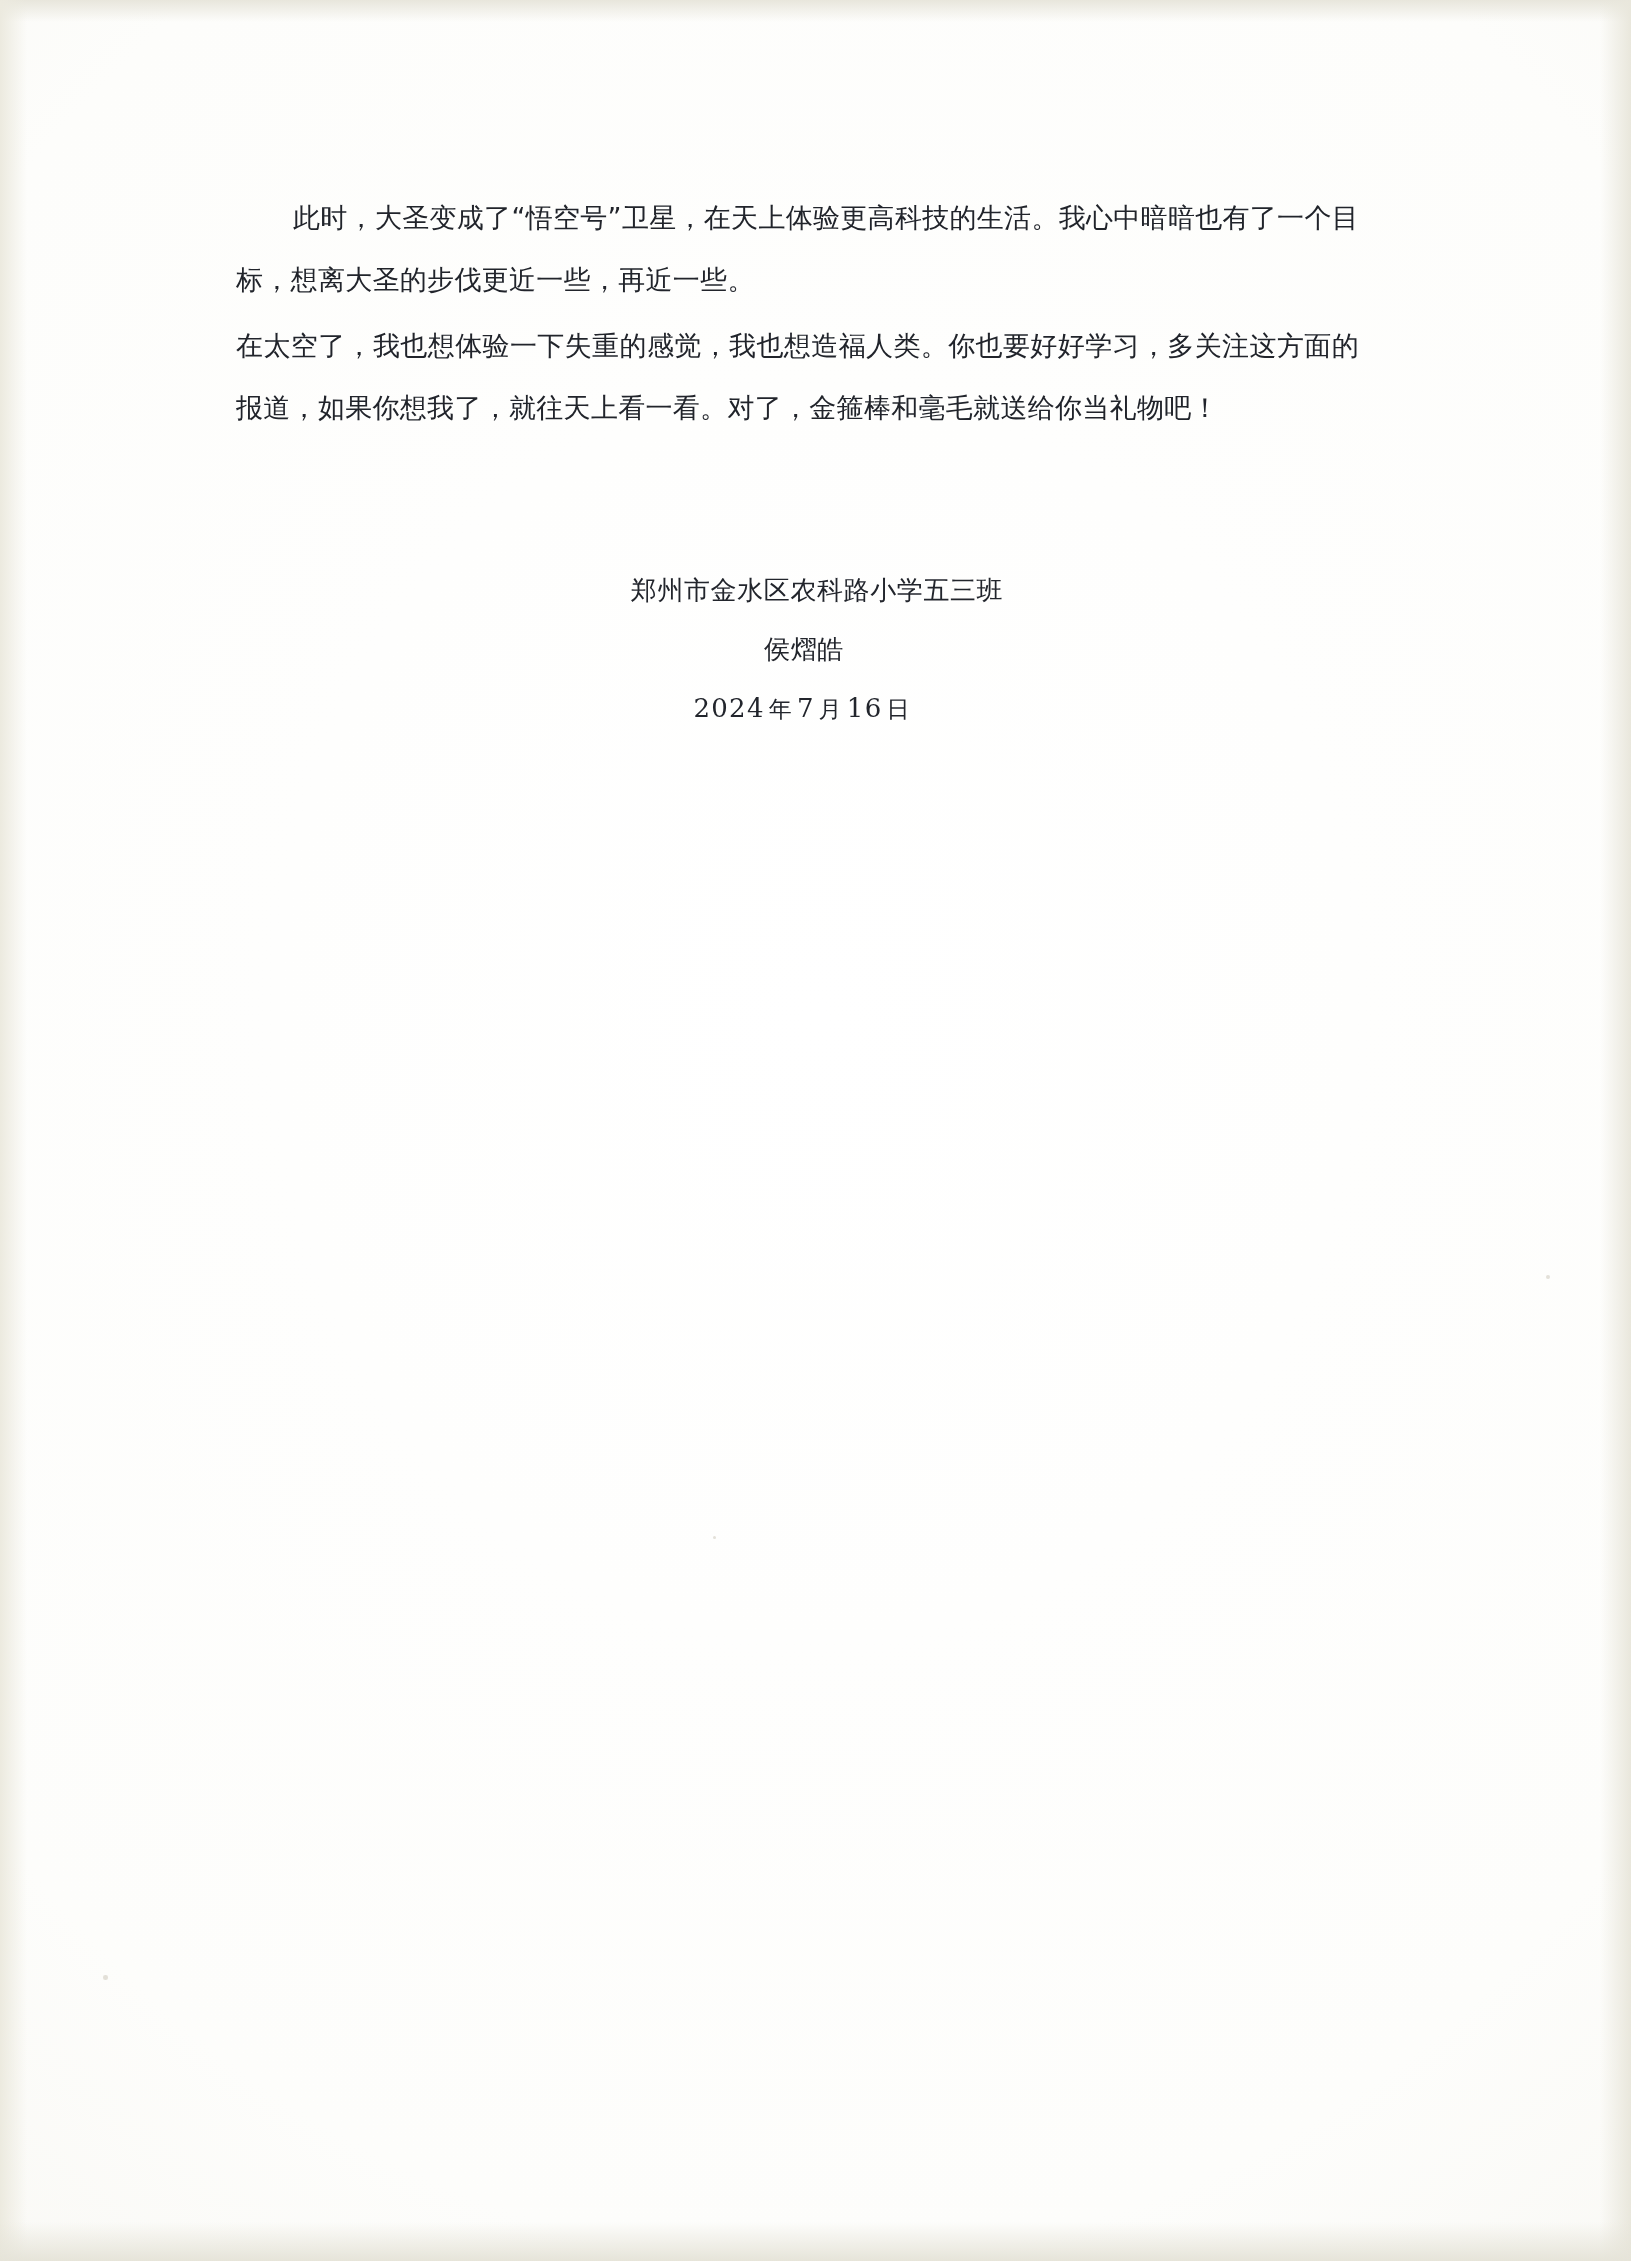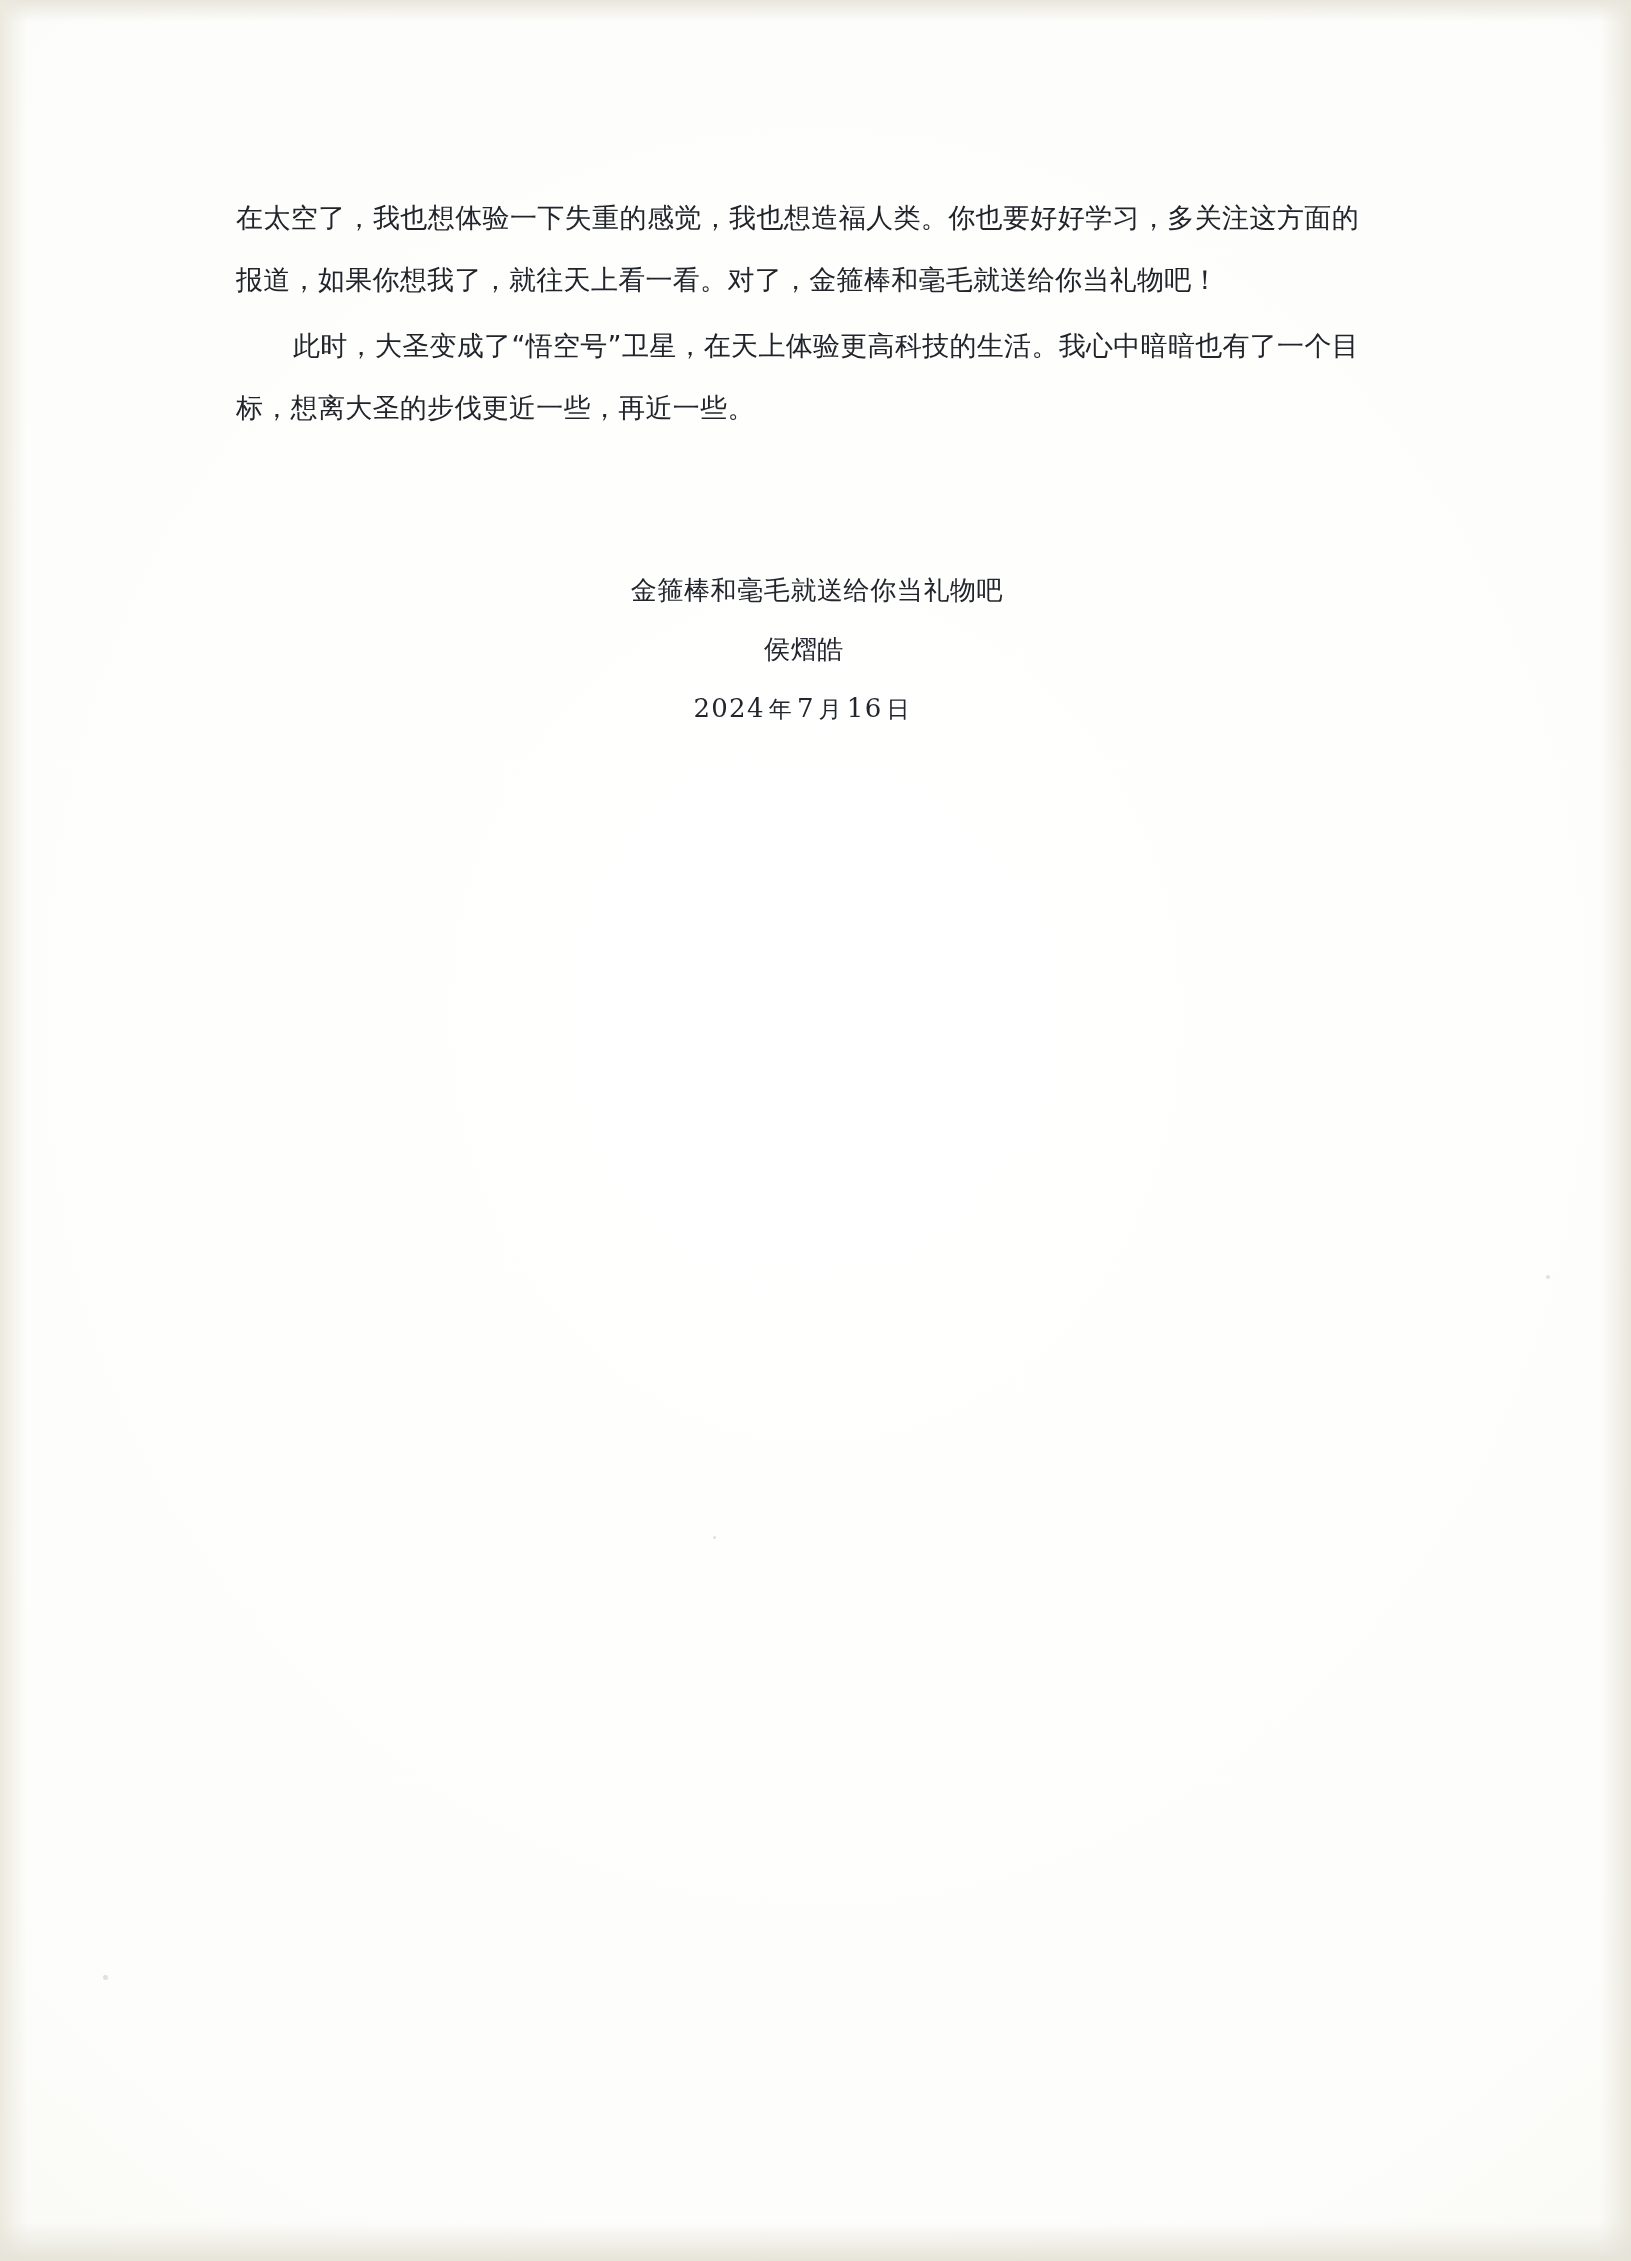--- a/index.html
+++ b/index.html
@@ -124,26 +124,26 @@
   <div class="page-edge-top"></div>
   <div class="page-edge-left"></div>
   <div class="page-edge-right"></div>
   <div class="page-edge-bottom"></div>
 
   <div class="speck" style="left:103px; top:1975px; width:4.5px; height:4.5px;"></div>
   <div class="speck" style="left:1546px; top:1275px; width:3.9px; height:3.9px;"></div>
   <div class="speck" style="left:713px; top:1536px; width:3.2px; height:3.2px;"></div>
 
   <div class="content">
+    <p class="para indent">此时，大圣变成了“悟空号”卫星，在天上体验更高科技的生活。我心中暗暗也有了一个目标，想离大圣的步伐更近一些，再近一些。</p>
     <p class="para">在太空了，我也想体验一下失重的感觉，我也想造福人类。你也要好好学习，多关注这方面的报道，如果你想我了，就往天上看一看。对了，金箍棒和毫毛就送给你当礼物吧！</p>
-    <p class="para indent">此时，大圣变成了“悟空号”卫星，在天上体验更高科技的生活。我心中暗暗也有了一个目标，想离大圣的步伐更近一些，再近一些。</p>
   </div>
 
   <div class="signature-block">
-    <div class="sig-line school">金箍棒和毫毛就送给你当礼物吧</div>
+    <div class="sig-line school">郑州市金水区农科路小学五三班</div>
     <div class="sig-line name">侯熠皓</div>
     <div class="sig-line date">
       <span>2024</span><span class="cjk">年</span><span>7</span><span class="cjk">月</span><span>16</span><span class="cjk">日</span>
     </div>
   </div>
 
 </div>
 
 
 </body></html>

